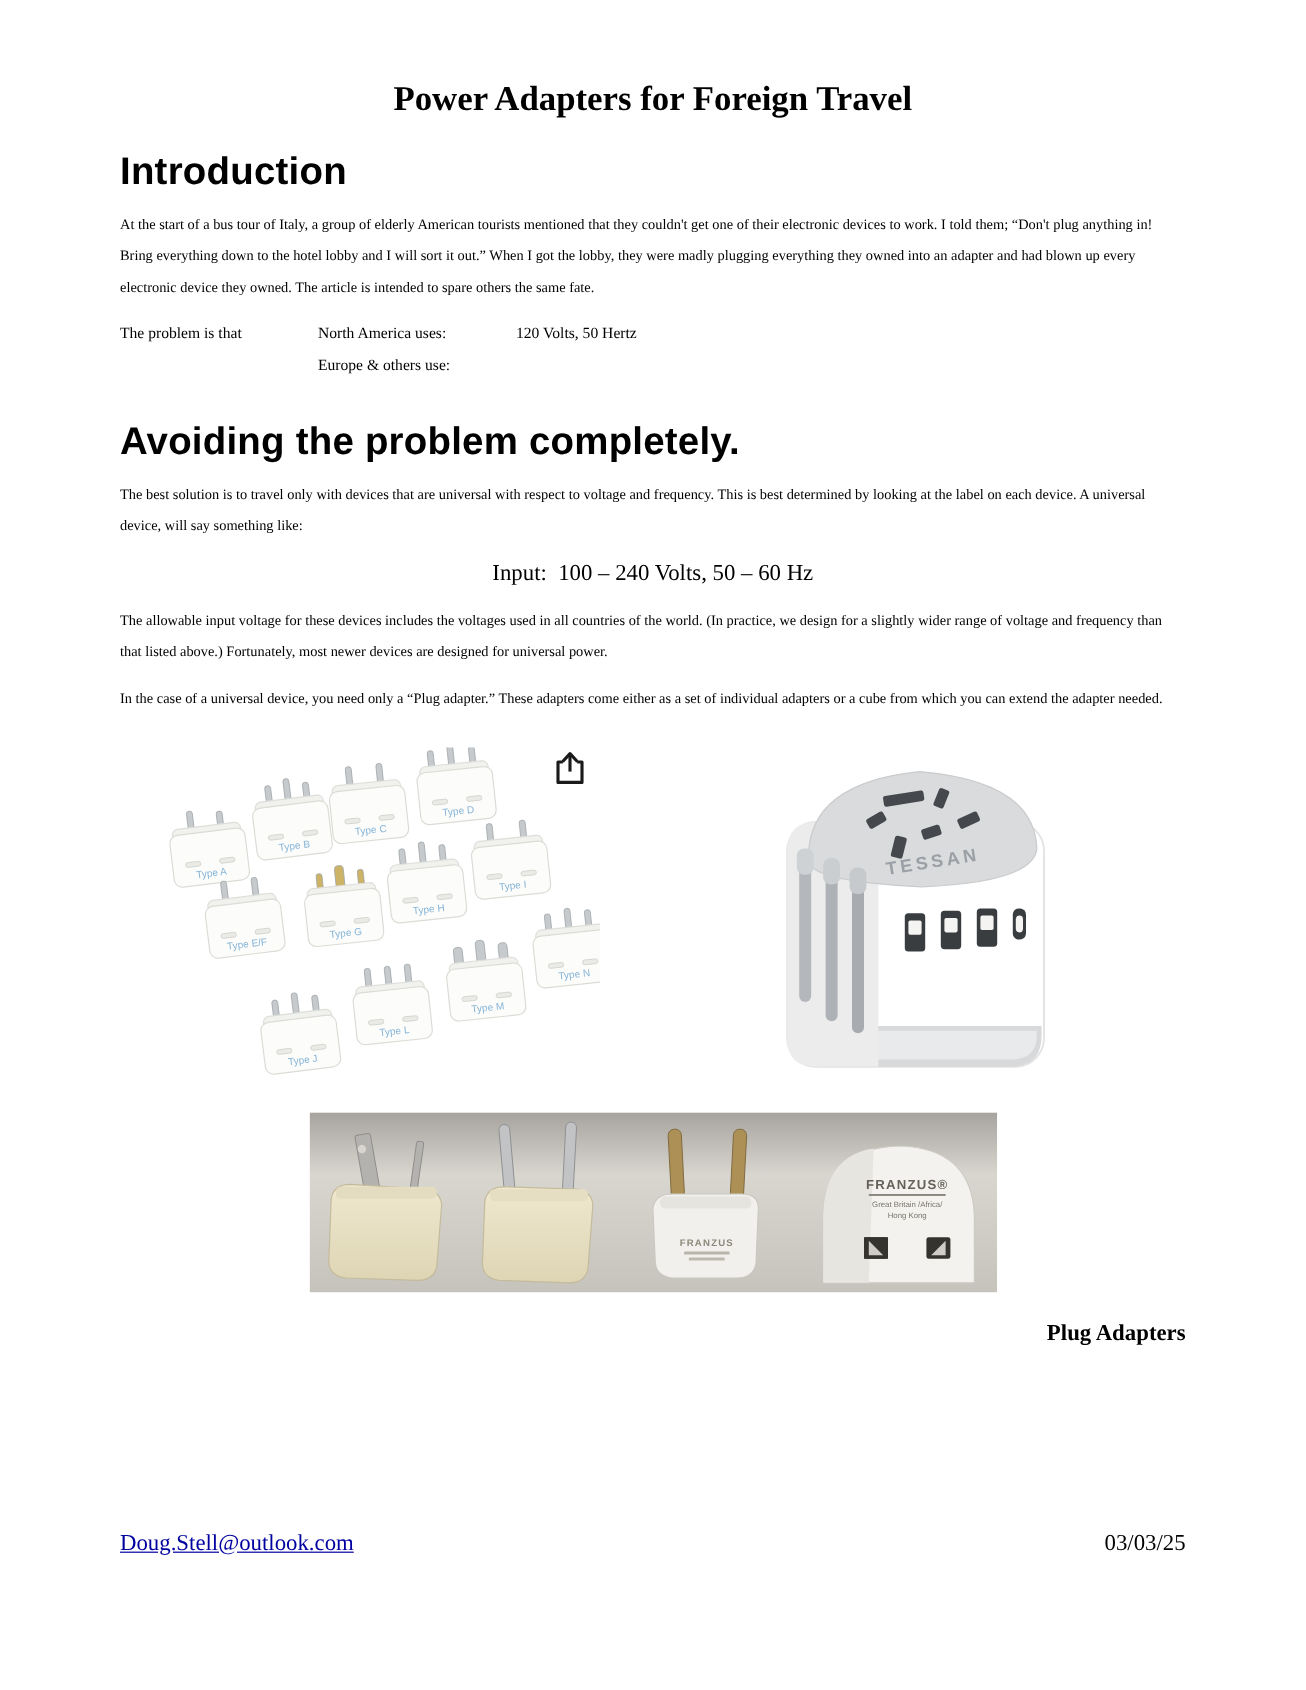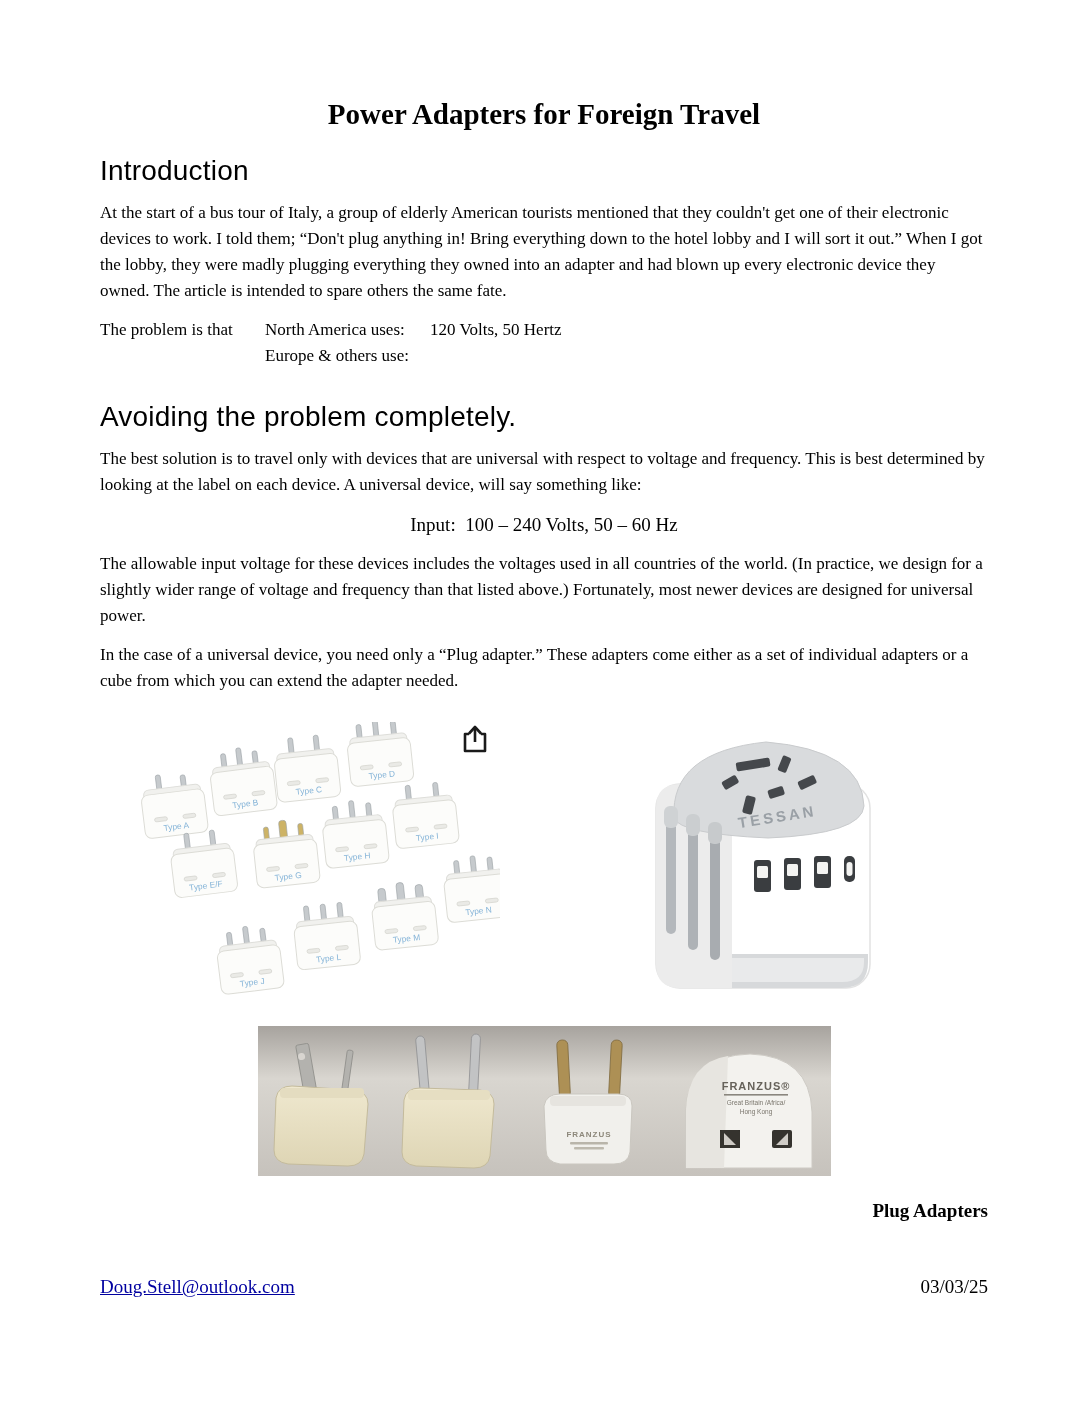--- a/index.html
+++ b/index.html
@@ -7,47 +7,47 @@
     position:relative;
     width:1088px;height:1408px;
     background:#ffffff;
     overflow:hidden;
     font-family:"Liberation Serif", serif;
     color:#000000;
   }
   .content{padding:0 100px;}
   .doc-title{
     margin:0;
-    padding-top:98px;
+    padding-top:67px;
     text-align:center;
     font-family:"Liberation Serif", serif;
     font-size:29px;
     font-weight:bold;
     line-height:1.15;
   }
   h2.sans-head{
     margin:0;
     margin-top:24px;
     font-family:"Liberation Sans", sans-serif;
-    font-size:28px;
-    font-weight:normal;
+    font-size:32px;
+    font-weight:bold;
     letter-spacing:0.2px;
   }
   p.body-text{
     margin:0;
     margin-top:13px;
-    font-size:17px;
+    font-size:12px;
     line-height:26px;
     text-align:left;
   }
   .problem{
     display:grid;
     grid-template-columns:165px 165px auto;
     margin-top:13px;
-    font-size:17px;
+    font-size:13px;
     line-height:26px;
   }
   .input-line{
     margin-top:14px;
     text-align:center;
     font-size:19px;
     line-height:26px;
     white-space:pre;
   }
   .figure-row{

